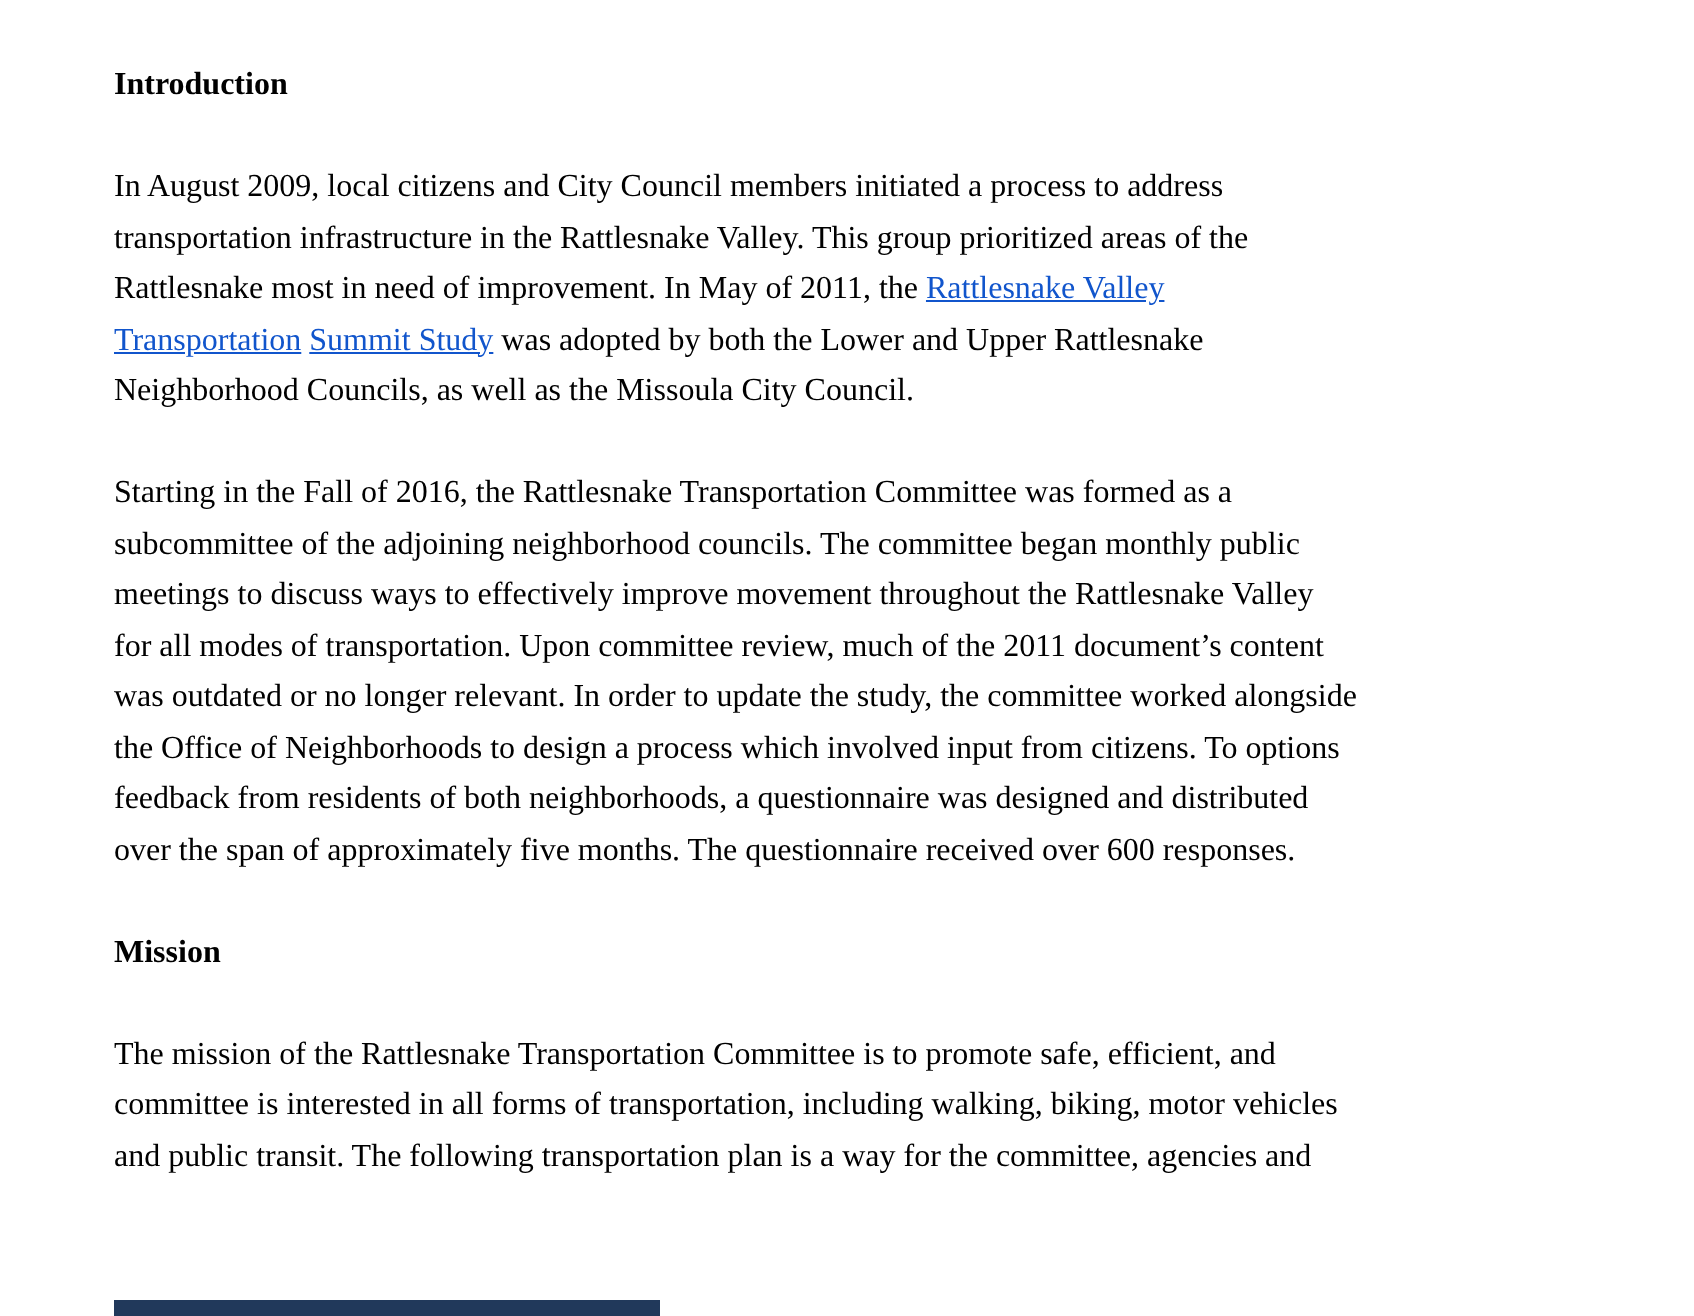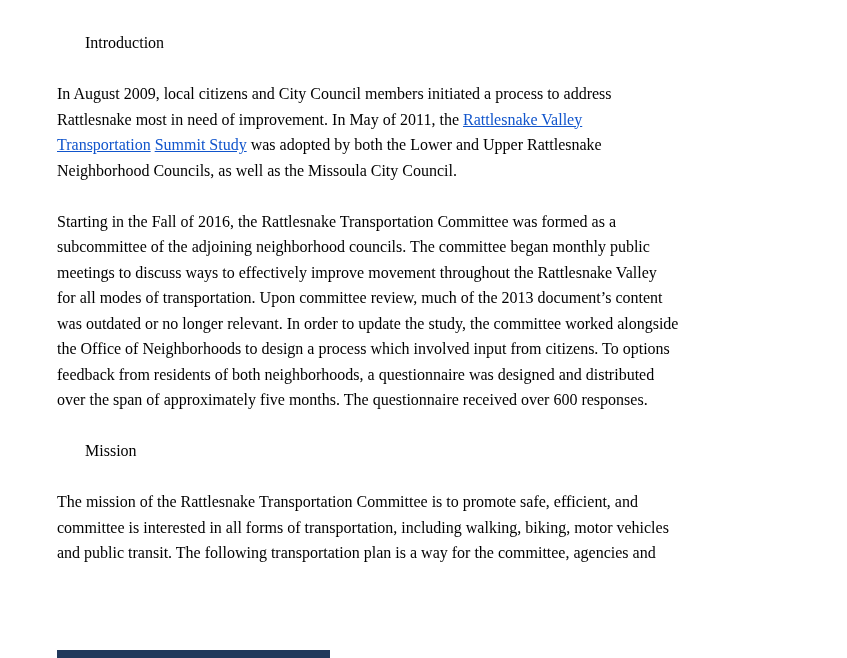--- a/index.html
+++ b/index.html
@@ -20,24 +20,23 @@
   .doc {
     position: absolute;
     top: 30px;
     left: 57px;
     right: 38px;
   }
   .block {
     margin: 0 0 25.5px 0;
   }
   .heading {
-    font-weight: normal;
+    font-weight: bold;
     line-height: 25.5px;
     white-space: pre;
-    margin-left: 28px;
   }
   .paragraph { }
   .line {
     line-height: 25.5px;
     height: 25.5px;
     white-space: pre;
   }
   a.doc-link {
     color: var(--link-color);
     cursor: pointer;
@@ -50,29 +49,30 @@
     height: 8px;
   }
 </style>
 </head>
 <body style="background: rgb(255, 255, 255); color: rgb(0, 0, 0);">
 
 <div class="doc">
     <div class="heading block">Introduction</div>
     <div class="paragraph block">
       <div class="line"><span>In August 2009, local citizens and City Council members initiated a process to address</span></div>
+      <div class="line"><span>transportation infrastructure in the Rattlesnake Valley. This group prioritized areas of the</span></div>
       <div class="line"><span>Rattlesnake most in need of improvement. In May of 2011, the </span><a class="doc-link" href="#">Rattlesnake Valley</a></div>
       <div class="line"><a class="doc-link" href="#">Transportation</a><span> </span><a class="doc-link" href="#">Summit Study</a><span> was adopted by both the Lower and Upper Rattlesnake</span></div>
       <div class="line"><span>Neighborhood Councils, as well as the Missoula City Council.</span></div>
     </div>
     <div class="paragraph block">
       <div class="line"><span>Starting in the Fall of 2016, the Rattlesnake Transportation Committee was formed as a</span></div>
       <div class="line"><span>subcommittee of the adjoining neighborhood councils. The committee began monthly public</span></div>
       <div class="line"><span>meetings to discuss ways to effectively improve movement throughout the Rattlesnake Valley</span></div>
-      <div class="line"><span>for all modes of transportation. Upon committee review, much of the 2013 document’s content</span></div>
+      <div class="line"><span>for all modes of transportation. Upon committee review, much of the 2011 document’s content</span></div>
       <div class="line"><span>was outdated or no longer relevant. In order to update the study, the committee worked alongside</span></div>
       <div class="line"><span>the Office of Neighborhoods to design a process which involved input from citizens. To options</span></div>
       <div class="line"><span>feedback from residents of both neighborhoods, a questionnaire was designed and distributed</span></div>
       <div class="line"><span>over the span of approximately five months. The questionnaire received over 600 responses.</span></div>
     </div>
     <div class="heading block">Mission</div>
     <div class="paragraph block">
       <div class="line"><span>The mission of the Rattlesnake Transportation Committee is to promote safe, efficient, and</span></div>
       <div class="line"><span>committee is interested in all forms of transportation, including walking, biking, motor vehicles</span></div>
       <div class="line"><span>and public transit. The following transportation plan is a way for the committee, agencies and</span></div>

